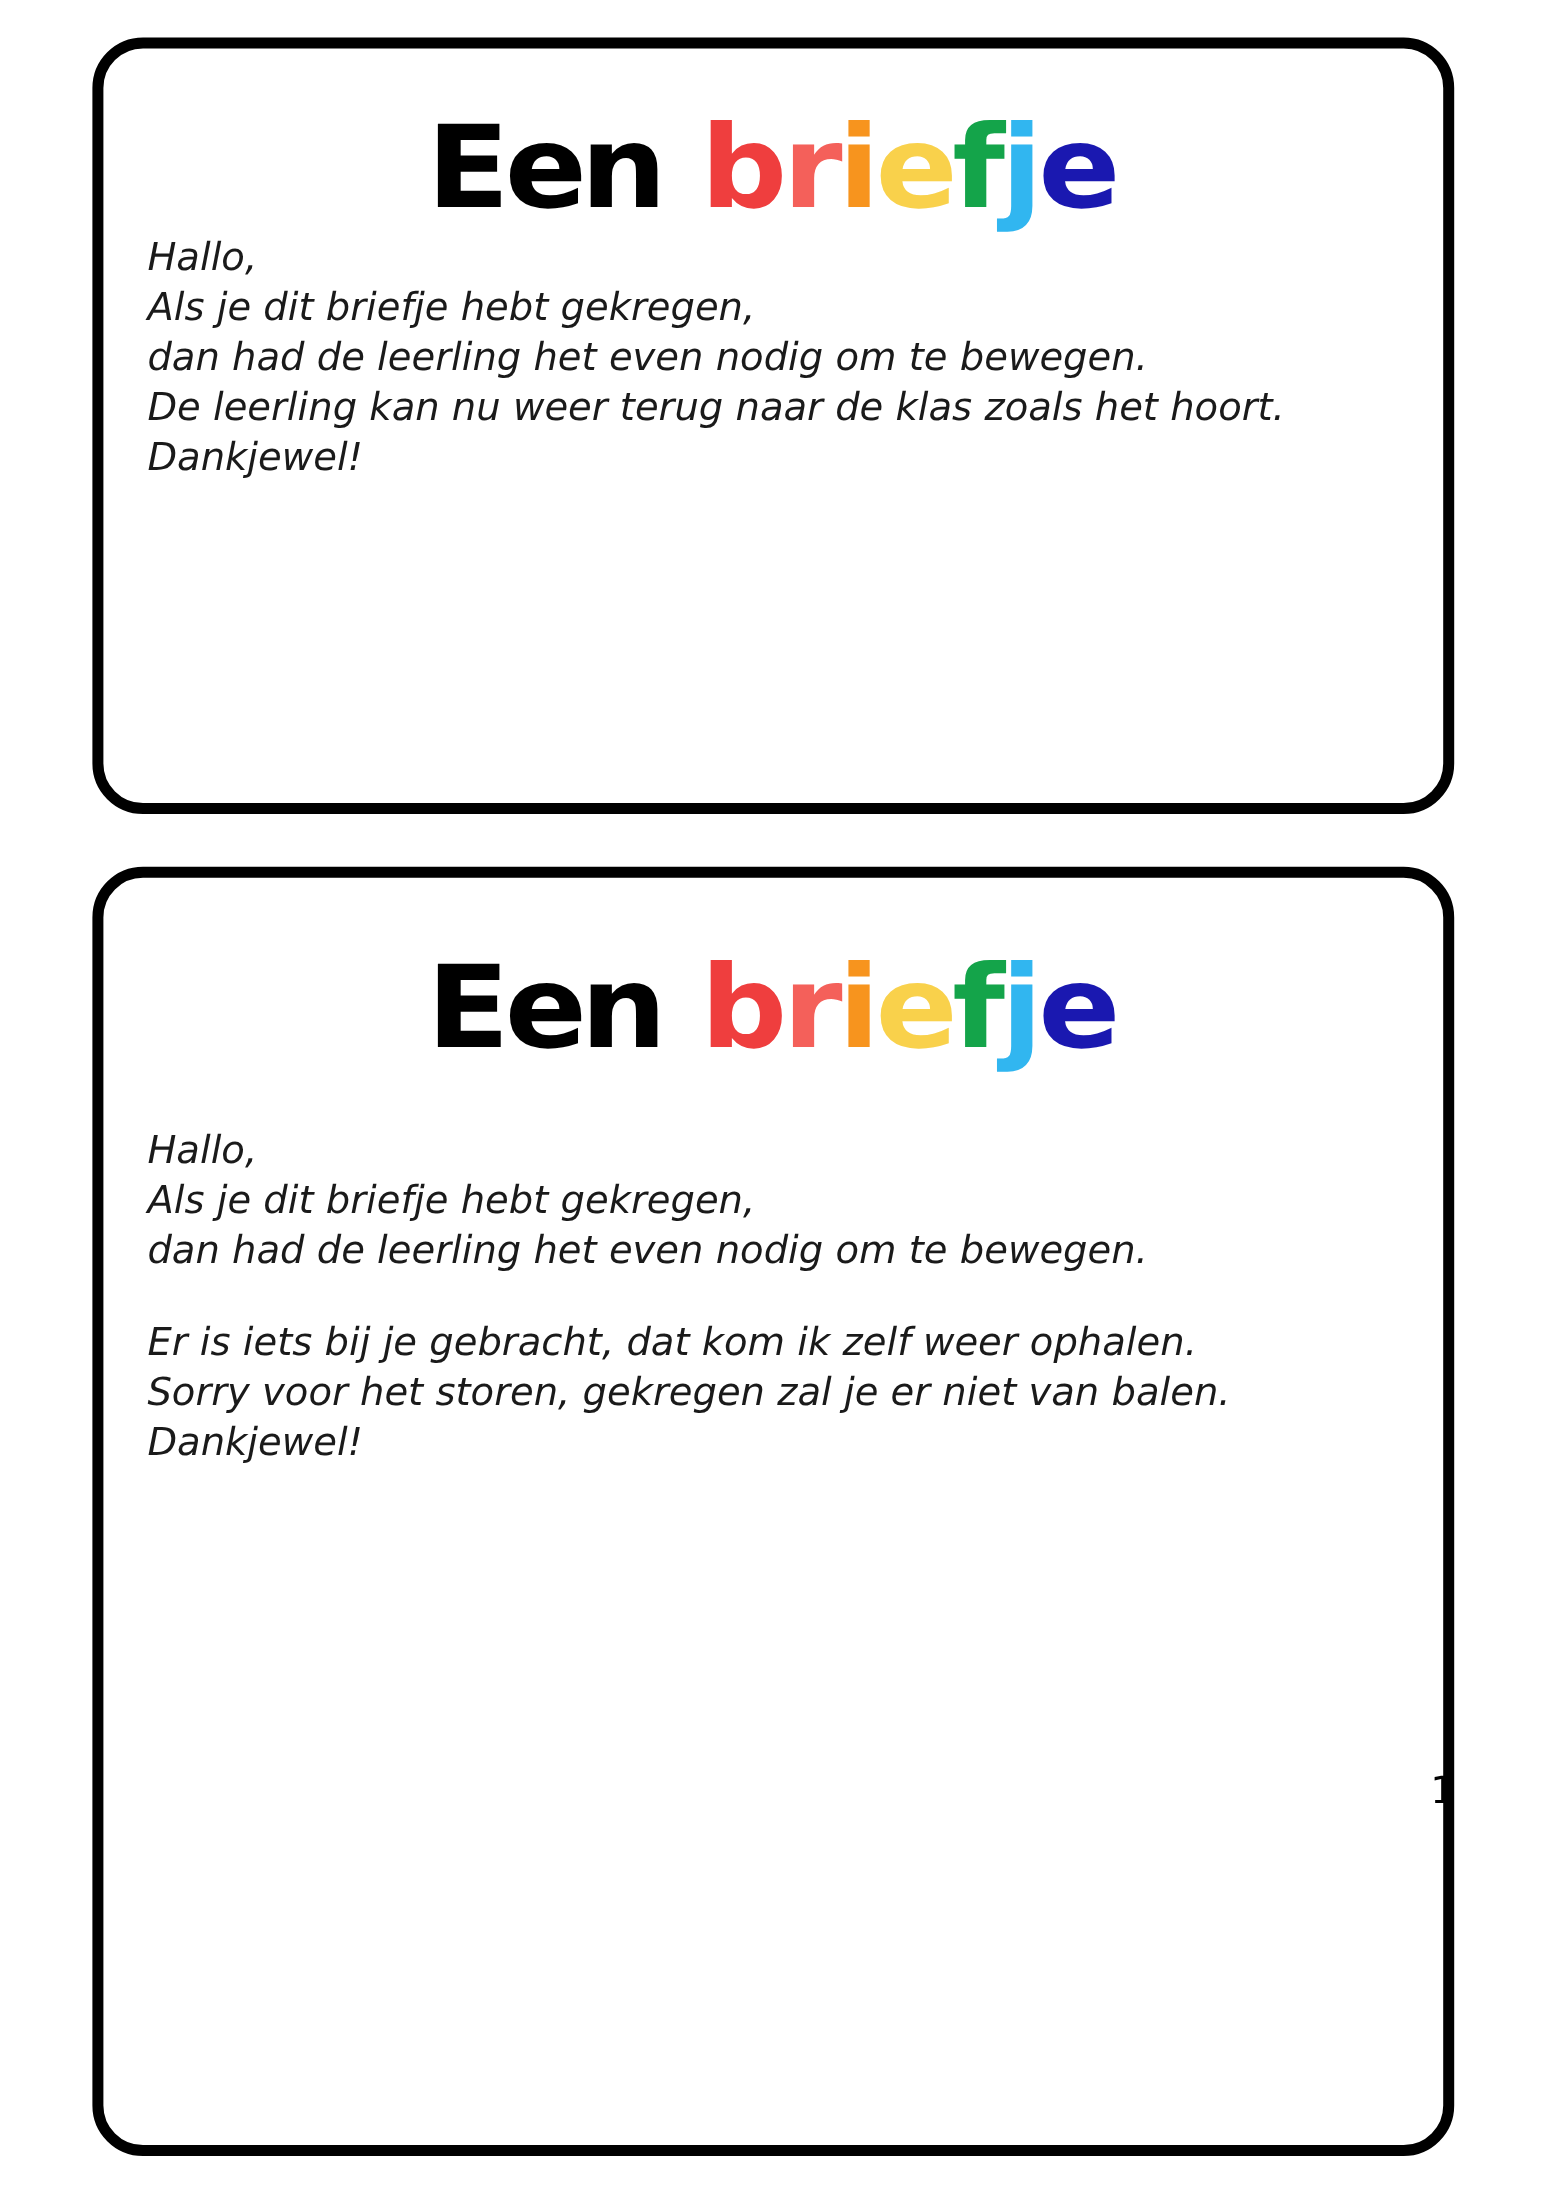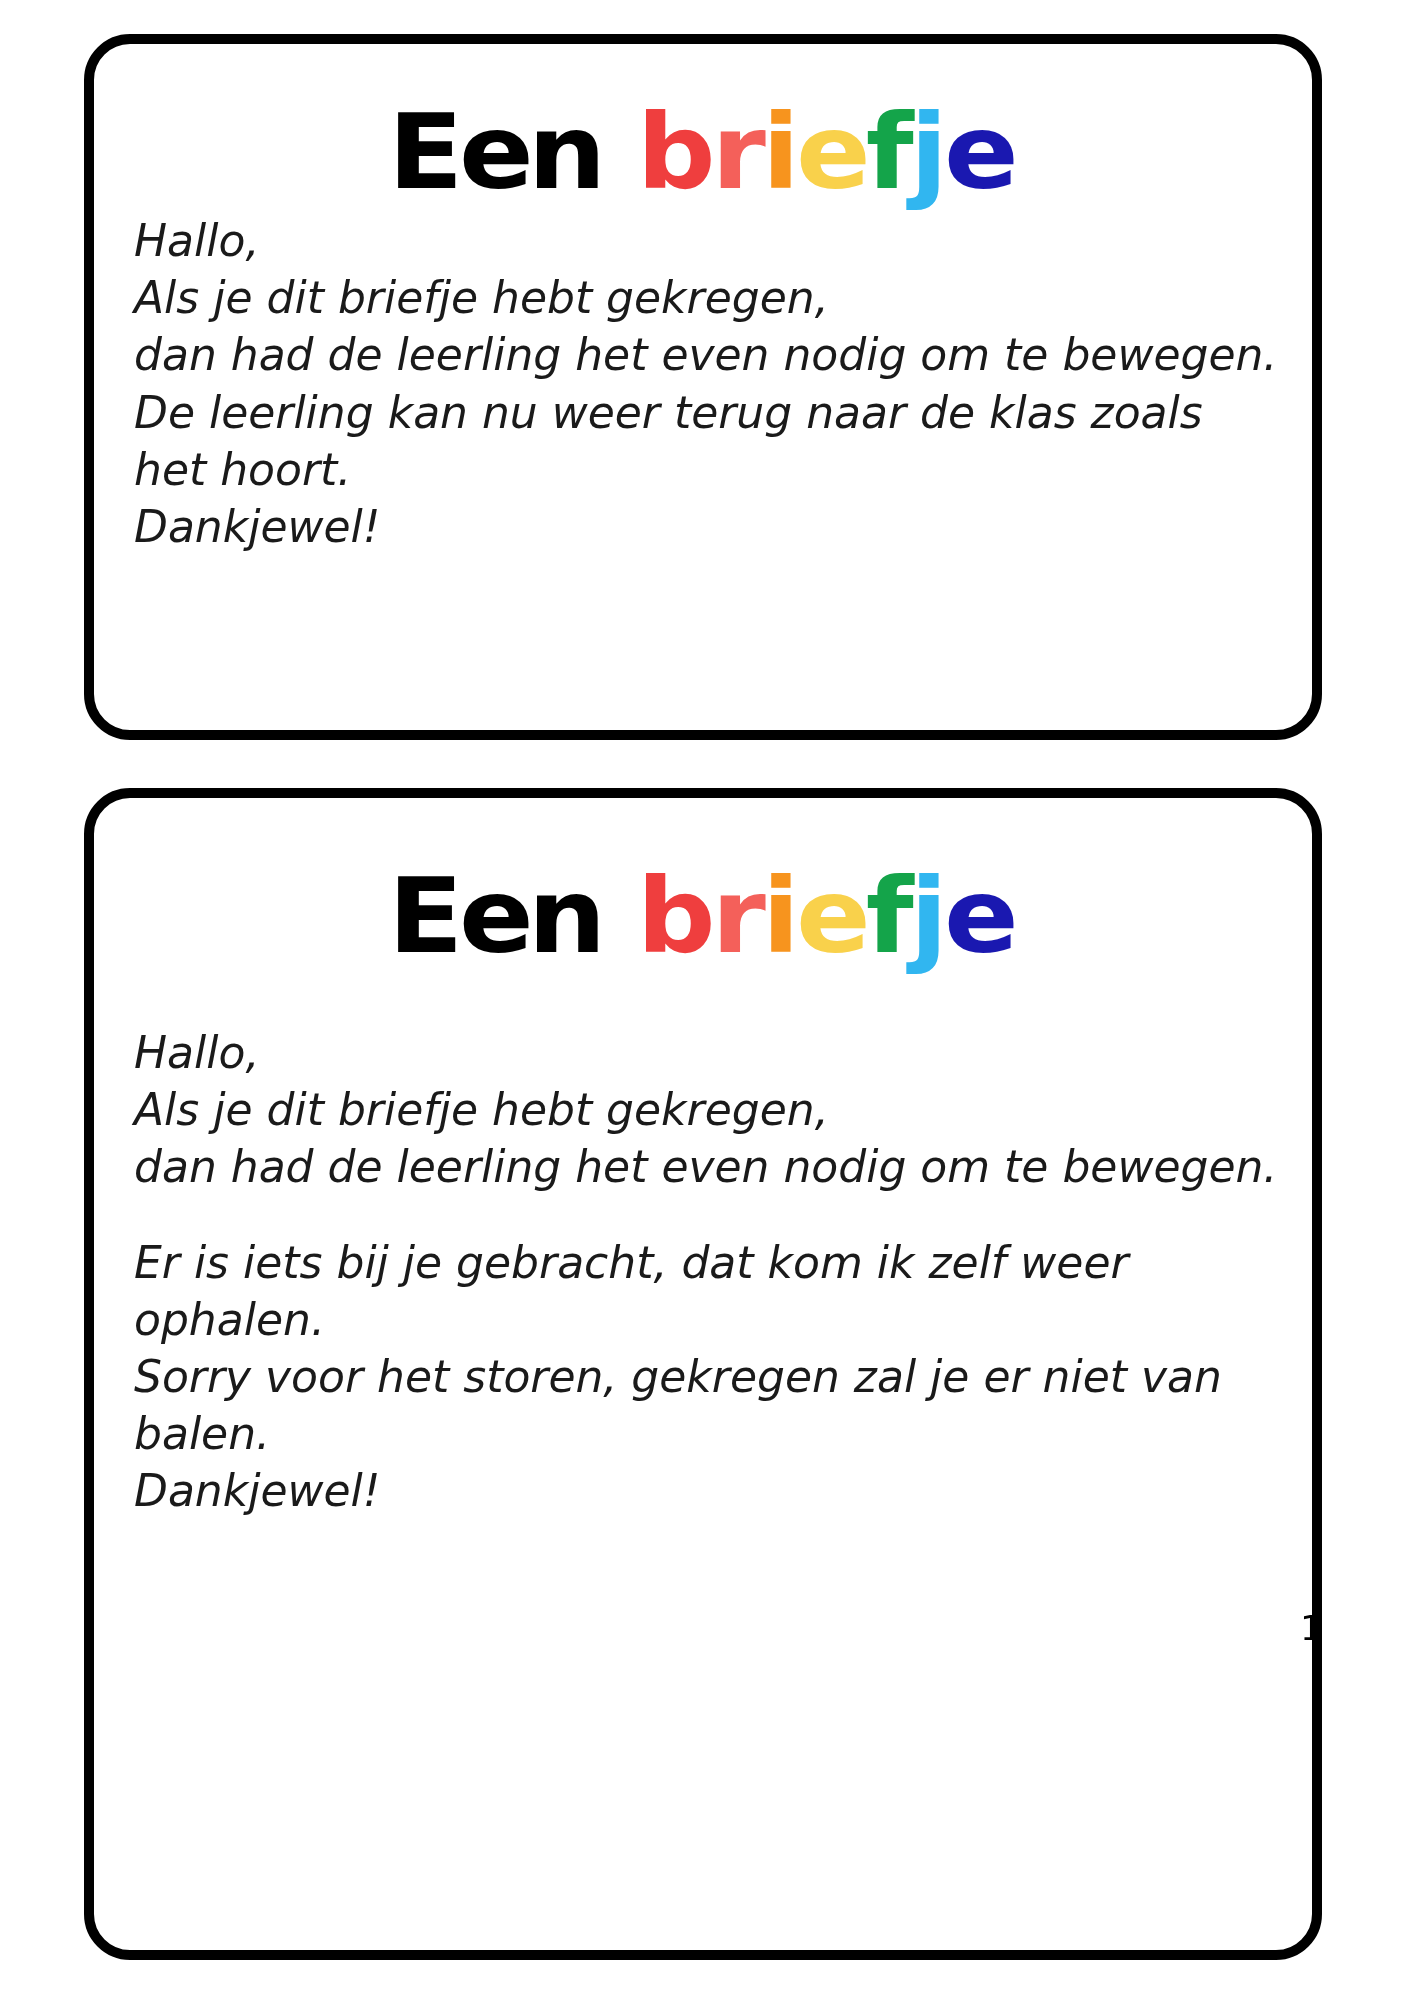--- a/index.html
+++ b/index.html
@@ -61,21 +61,21 @@
     display: inline-block;
     transform: scaleX(1.06);
   }
   .title .sp {
     display: inline-block;
     width: 36px;
   }
   .body-text {
     font-family: "DejaVu Sans", sans-serif;
     font-style: italic;
-    font-size: 44px;
+    font-size: 35px;
     line-height: 1.30;
     color: #1a1a1a;
     padding: 0 34px 0 40px;
   }
   .body-text p {
     margin: 0;
   }
   .body-text p.gap {
   }
   .body-text p.gap-sm {

